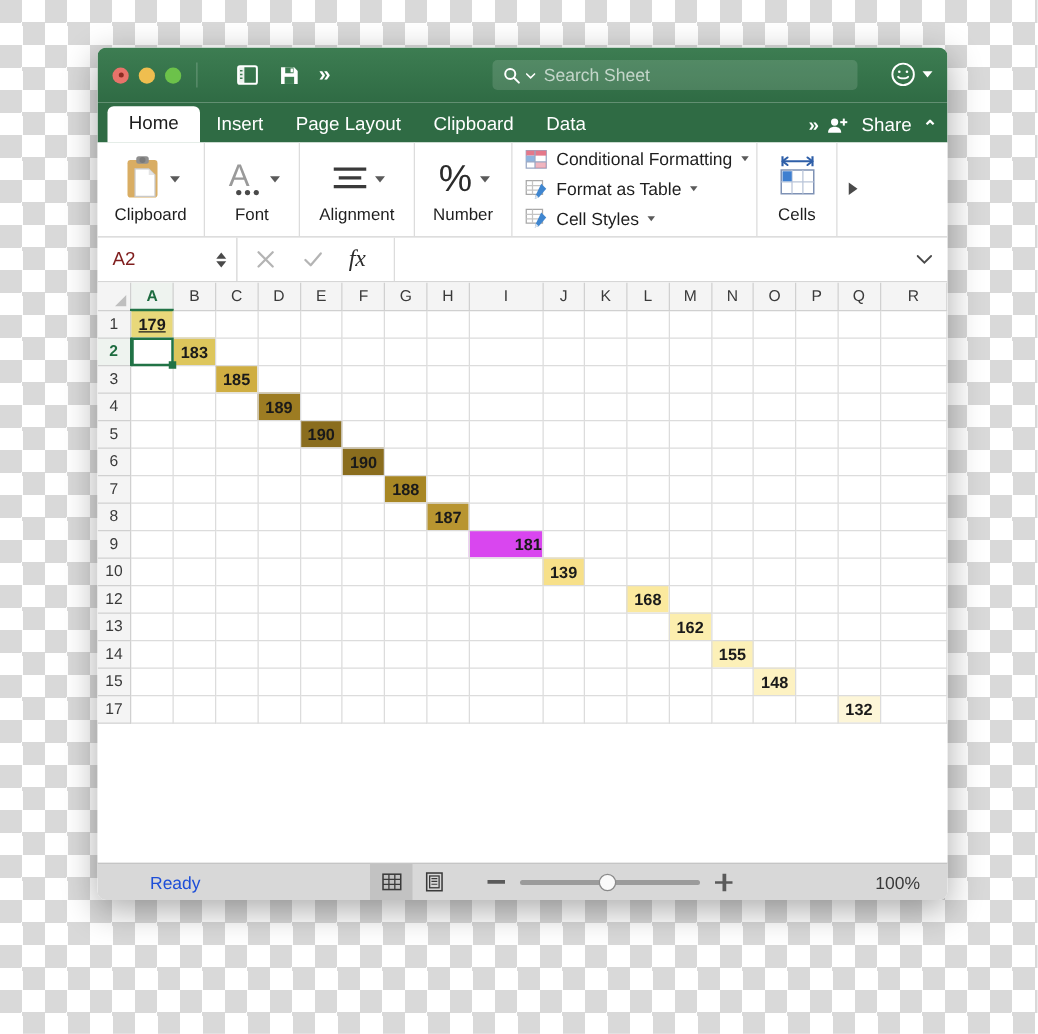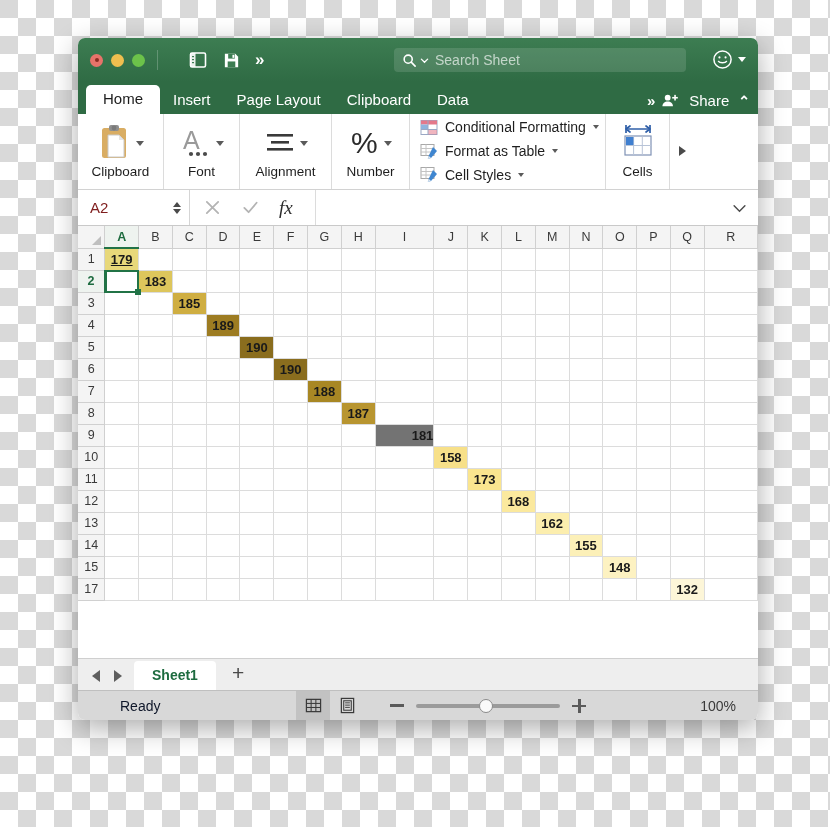--- a/index.html
+++ b/index.html
@@ -219,21 +219,21 @@
     border-radius: 4px 4px 0 0;
   }
   .addsheet { font-size:21px; color:#4a4a4a; padding: 0 16px 4px 16px; line-height:1; align-self:center; }
 
   
   .statusbar {
     height: 30px; background:#d8d8d8;
     border-top:1px solid #bfbfbf;
     display:flex; align-items:center; flex:none;
   }
-  .status-txt { font-size:14px; color:#0f172a; padding-left:42px; width: 218px; }
+  .status-txt { font-size:14px; color:#1d4ed8; padding-left:42px; width: 218px; }
   .viewbtn {
     width:34px; height:30px; display:flex; align-items:center; justify-content:center;
   }
   .viewbtn.on { background:#c2c2c2; }
   .zoomzone { display:flex; align-items:center; gap:12px; margin-left:26px; flex:1; }
   .zm-minus { width:14px;height:2.5px;background:#5a5a5a; }
   .zm-plus { position:relative; width:14px;height:14px; }
   .zm-plus::before{content:"";position:absolute;left:0;top:6px;width:14px;height:2.5px;background:#5a5a5a;}
   .zm-plus::after {content:"";position:absolute;left:6px;top:0;width:2.5px;height:14px;background:#5a5a5a;}
   .slider { position:relative; width:144px; height:14px; display:flex; align-items:center; }
@@ -649,21 +649,21 @@
           <tr>
             <th class="rowhead">9</th>
             <td class="cell" style="width: 34px;"></td>
             <td class="cell" style="width: 34px;"></td>
             <td class="cell" style="width: 34px;"></td>
             <td class="cell" style="width: 34px;"></td>
             <td class="cell" style="width: 34px;"></td>
             <td class="cell" style="width: 34px;"></td>
             <td class="cell" style="width: 34px;"></td>
             <td class="cell" style="width: 34px;"></td>
-            <td class="cell filled" style="width: 34px; background: #737373; padding-left: 36px;">181</td>
+            <td class="cell filled" style="width: 34px; background: #d946ef; padding-left: 36px;">181</td>
             <td class="cell" style="width: 34px;"></td>
             <td class="cell" style="width: 34px;"></td>
             <td class="cell" style="width: 34px;"></td>
             <td class="cell" style="width: 34px;"></td>
             <td class="cell" style="width: 34px;"></td>
             <td class="cell" style="width: 34px;"></td>
             <td class="cell" style="width: 34px;"></td>
             <td class="cell" style="width: 34px;"></td>
             <td class="cell" style="width: 54px;"></td>
           </tr>
@@ -671,43 +671,22 @@
             <th class="rowhead">10</th>
             <td class="cell" style="width: 34px;"></td>
             <td class="cell" style="width: 34px;"></td>
             <td class="cell" style="width: 34px;"></td>
             <td class="cell" style="width: 34px;"></td>
             <td class="cell" style="width: 34px;"></td>
             <td class="cell" style="width: 34px;"></td>
             <td class="cell" style="width: 34px;"></td>
             <td class="cell" style="width: 34px;"></td>
             <td class="cell" style="width: 34px;"></td>
-            <td class="cell filled" style="width: 34px; background: rgb(247, 224, 137);">158</td>
-            <td class="cell" style="width: 34px;"></td>
-            <td class="cell" style="width: 34px;"></td>
-            <td class="cell" style="width: 34px;"></td>
-            <td class="cell" style="width: 34px;"></td>
-            <td class="cell" style="width: 34px;"></td>
-            <td class="cell" style="width: 34px;"></td>
-            <td class="cell" style="width: 34px;"></td>
-            <td class="cell" style="width: 54px;"></td>
-          </tr>
-          <tr>
-            <th class="rowhead">11</th>
-            <td class="cell" style="width: 34px;"></td>
-            <td class="cell" style="width: 34px;"></td>
-            <td class="cell" style="width: 34px;"></td>
-            <td class="cell" style="width: 34px;"></td>
-            <td class="cell" style="width: 34px;"></td>
-            <td class="cell" style="width: 34px;"></td>
-            <td class="cell" style="width: 34px;"></td>
-            <td class="cell" style="width: 34px;"></td>
-            <td class="cell" style="width: 34px;"></td>
-            <td class="cell" style="width: 34px;"></td>
-            <td class="cell filled" style="width: 34px; background: rgb(250, 229, 143);">173</td>
+            <td class="cell filled" style="width: 34px; background: rgb(247, 224, 137);">139</td>
+            <td class="cell" style="width: 34px;"></td>
             <td class="cell" style="width: 34px;"></td>
             <td class="cell" style="width: 34px;"></td>
             <td class="cell" style="width: 34px;"></td>
             <td class="cell" style="width: 34px;"></td>
             <td class="cell" style="width: 34px;"></td>
             <td class="cell" style="width: 34px;"></td>
             <td class="cell" style="width: 54px;"></td>
           </tr>
           <tr>
             <th class="rowhead">12</th>
@@ -811,28 +790,20 @@
             <td class="cell" style="width: 34px;"></td>
             <td class="cell" style="width: 34px;"></td>
             <td class="cell" style="width: 34px;"></td>
             <td class="cell filled" style="width: 34px; background: rgb(253, 246, 216);">132</td>
             <td class="cell" style="width: 54px;"></td>
           </tr>
         </tbody>
     </table>
   </div>
 
-  <div class="sheetbar">
-    <div class="navarrows">
-      <span class="nav-l"></span>
-      <span class="nav-r"></span>
-    </div>
-    <div class="sheettab">Sheet1</div>
-    <div class="addsheet">+</div>
-  </div>
 
   <div class="statusbar">
     <span class="status-txt">Ready</span>
     <div class="viewbtn on">
       <svg width="17" height="17" viewBox="0 0 18 18">
         <rect x="1.5" y="2.5" width="15" height="13" fill="none" stroke="#3a3a3a" stroke-width="1.3"></rect>
         <line x1="1.5" y1="6.8" x2="16.5" y2="6.8" stroke="#3a3a3a" stroke-width="1.1"></line>
         <line x1="1.5" y1="11.1" x2="16.5" y2="11.1" stroke="#3a3a3a" stroke-width="1.1"></line>
         <line x1="6.5" y1="2.5" x2="6.5" y2="15.5" stroke="#3a3a3a" stroke-width="1.1"></line>
         <line x1="11.5" y1="2.5" x2="11.5" y2="15.5" stroke="#3a3a3a" stroke-width="1.1"></line>

